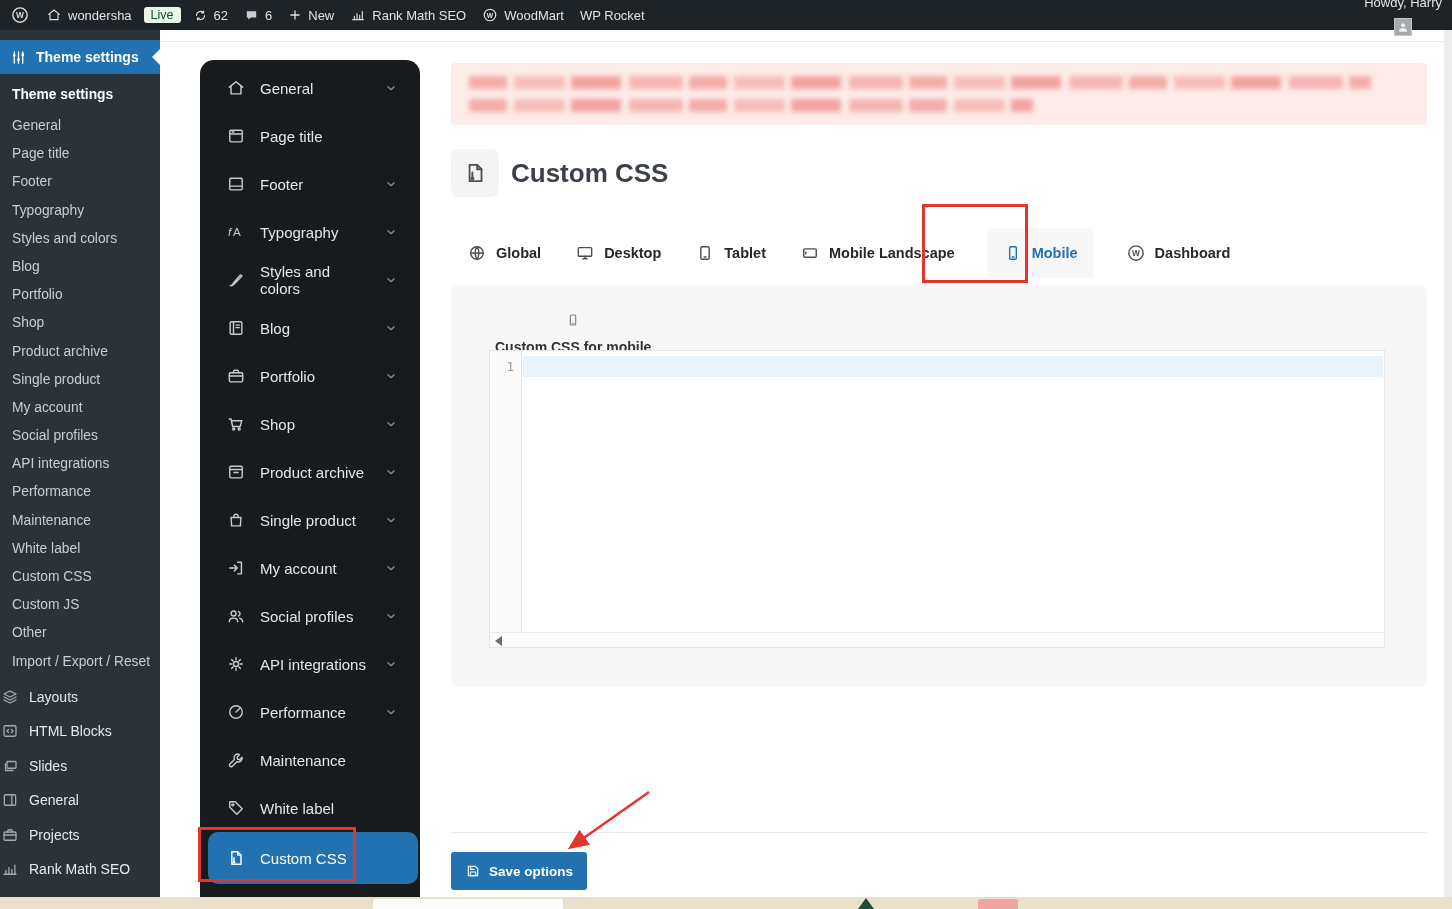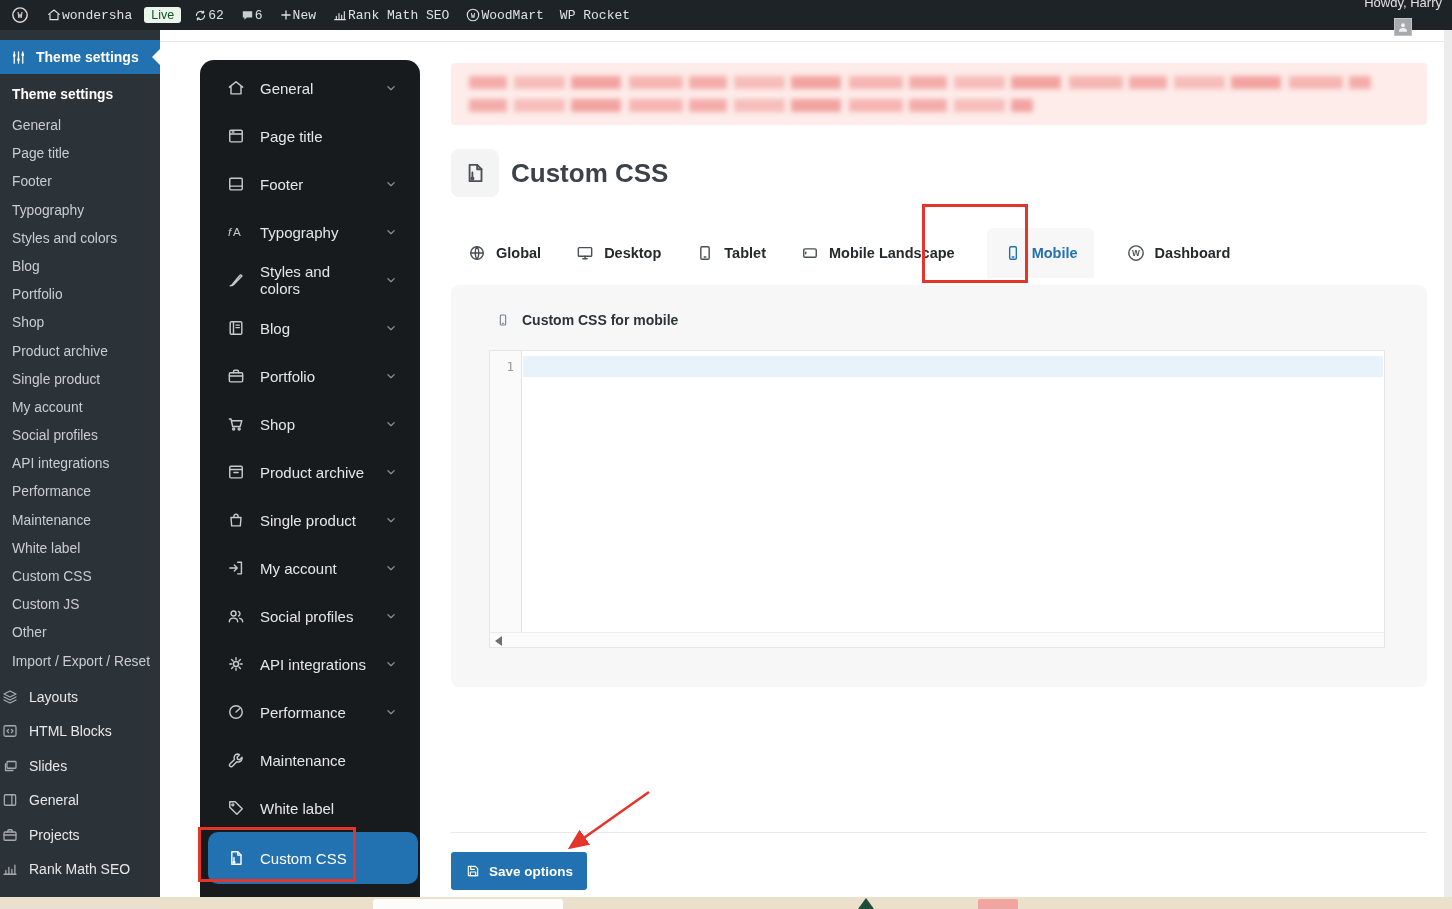--- a/index.html
+++ b/index.html
@@ -5,21 +5,21 @@
   * { margin:0; padding:0; box-sizing:border-box; }
   html,body { width:1452px; height:909px; overflow:hidden; background:#fff;
     font-family:"Liberation Sans", sans-serif; }
   .page { position:relative; width:1452px; height:909px; background:#fff; }
   .i { display:inline-block; vertical-align:middle; flex:none; }
   svg.i { stroke:currentColor; fill:none; stroke-width:1.7; stroke-linecap:round; stroke-linejoin:round; }
 
   
   .adminbar { position:absolute; left:0; top:0; width:1452px; height:30px; background:#1d2327;
     display:flex; align-items:center; color:#dfe1e4; font-size:13px; z-index:40; }
-  .ab-item { display:flex; align-items:center; gap:0; padding:0 8px; height:100%; cursor:pointer;font-family:Liberation Mono, monospace; }
+  .ab-item { display:flex; align-items:center; gap:6px; padding:0 8px; height:100%; cursor:pointer; }
   .ab-item:first-child { padding-left:10px; }
   .live { background:#e9f6e9; color:#14502a; border-radius:3px; padding:1px 7px; font-size:12.5px; margin:0 4px; }
   .ab-right { margin-left:auto; display:flex; align-items:center; gap:8px; padding-right:10px;flex-direction:column; }
   .avatar { width:18px; height:18px; background:#a7aaad; border:1px solid #c3c4c7; display:flex; align-items:center; justify-content:center; color:#f0f0f1; }
 
   
   .wpsidebar { position:absolute; left:0; top:30px; width:160px; height:867px; background:#2c3338; z-index:30; }
   .ts-header { position:relative; margin-top:10px; height:34px; background:#2271b1; color:#fff;
     display:flex; align-items:center; gap:9px; padding-left:10px; font-size:14px; font-weight:600; cursor:pointer; }
   .ts-header:after { content:""; position:absolute; right:0; top:50%; margin-top:-8px;
@@ -66,21 +66,21 @@
   .tab { display:flex; align-items:center; gap:9px; font-size:14.5px; font-weight:600; color:#26292c;
     margin-right:30px; cursor:pointer; height:50px; padding:0 2px; }
   .tab .i { color:#494f55; }
   .tab.active { color:#2271b1; background:#f7f7f8; border-radius:6px 6px 0 0; padding:0 16px; }
   .tab.active .i { color:#2271b1; }
 
   
   .panel { position:absolute; left:451px; top:285px; width:976px; height:402px; background:#f7f7f8;
     border-radius:8px; }
   .ed-label { position:absolute; left:44px; top:27px; display:flex; align-items:center; gap:11px;
-    font-size:14px; font-weight:600; color:#2c3338; }
+    font-size:14px; font-weight:600; color:#2c3338;flex-direction:column; }
   .ed-label .i { color:#7b8086; }
   .editor { position:absolute; left:38px; top:65px; width:896px; height:298px; background:#fff;
     border:1px solid #e6e6e6; cursor:text; }
   .gutter { position:absolute; left:0; top:0; bottom:15px; width:32px; background:#fafafa;
     border-right:1px solid #e3e3e3; }
   .lineno { position:absolute; top:5px; right:7px; font-family:"DejaVu Sans Mono", monospace;
     font-size:12.5px; color:#9a9a9a; line-height:21px; }
   .activeline { position:absolute; left:33px; right:1px; top:5px; height:21px; background:#e8f2fb; }
   .hscroll { position:absolute; left:0; right:0; bottom:0; height:15px; background:#fbfbfb; border-top:1px solid #ececec; }
   .hs-arrow { position:absolute; left:5px; top:2.5px; width:0; height:0;

